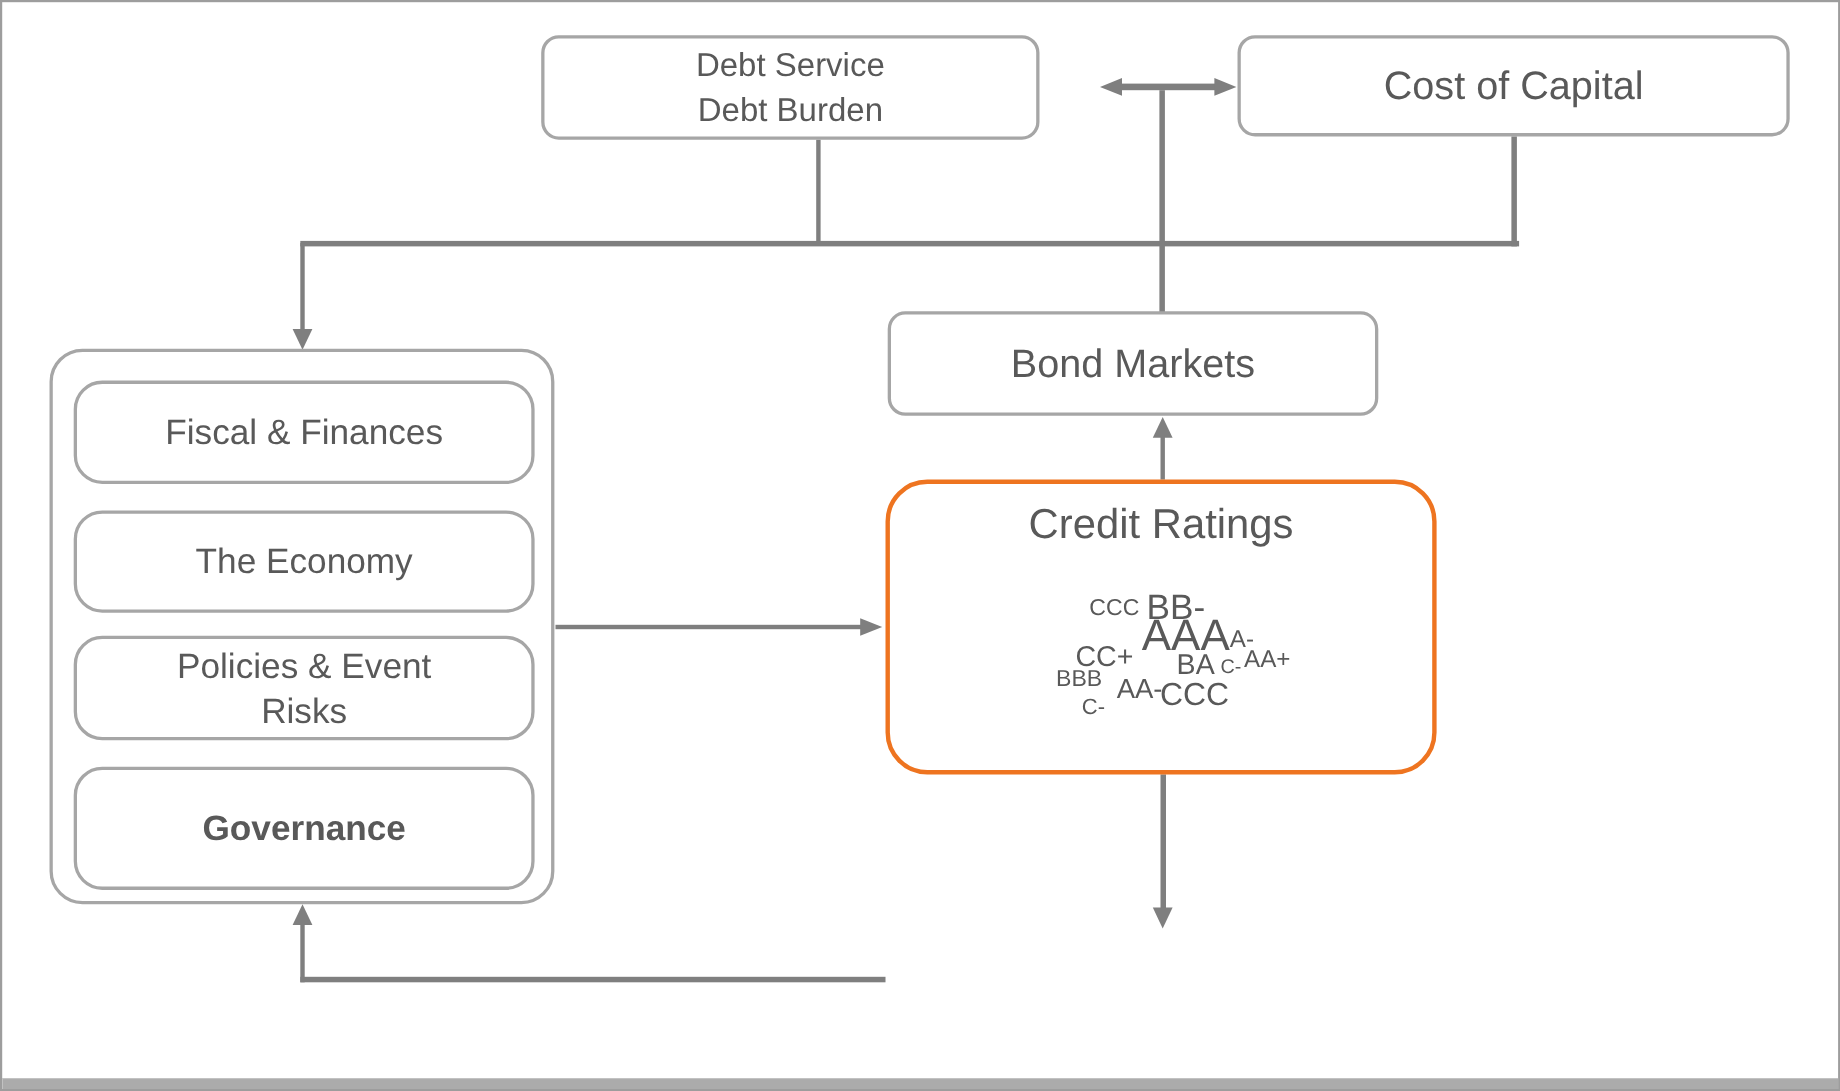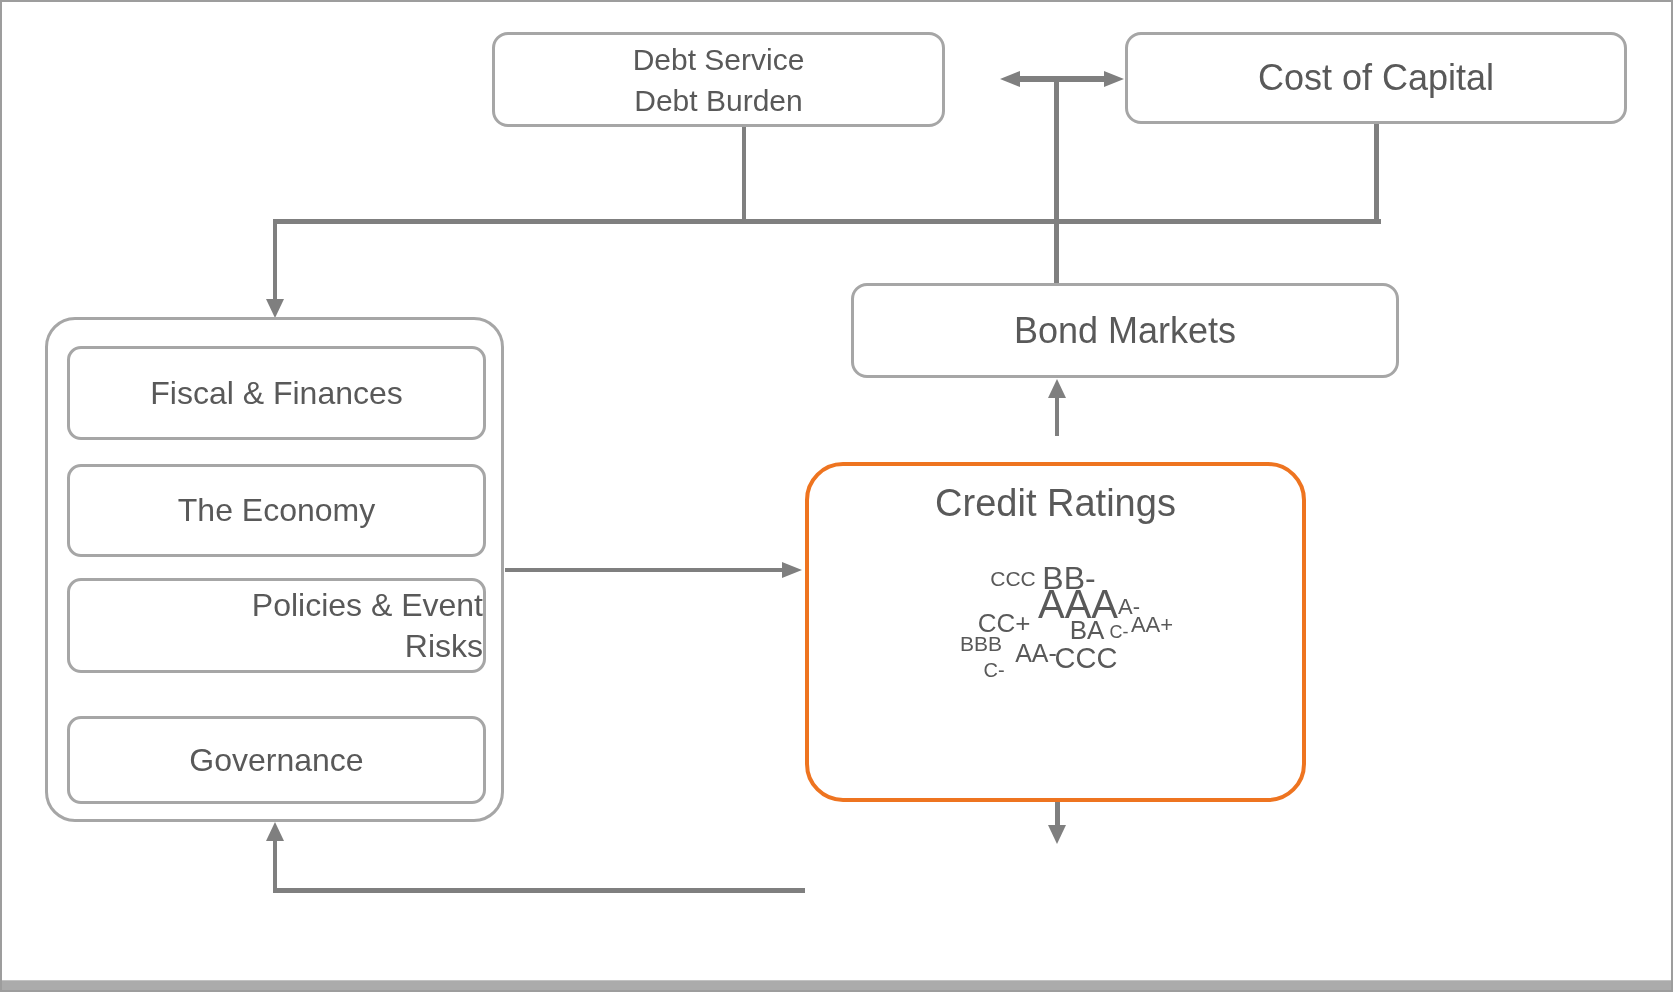--- a/index.html
+++ b/index.html
@@ -22,51 +22,51 @@
   .node {
     position:absolute; box-sizing:border-box;
     border:3px solid #a6a6a6; border-radius:16px; background:#ffffff;
     display:flex; flex-direction:column; align-items:center; justify-content:center;
     text-align:center;
   }
   .node .ln { display:block; }
 
   .box-debt        { left:490px; top:30px;  width:453px; height:95px; font-size:30px; line-height:41px; }
   .box-cost        { left:1123px; top:30px; width:502px; height:92px; font-size:36px; }
-  .box-bond        { left:805px; top:281px; width:548px; height:95px; font-size:36px;margin-left:44px; }
+  .box-bond        { left:805px; top:281px; width:446px; height:95px; font-size:36px; }
   .box-fdi         { left:802px; top:843px; width:505px; height:93px; font-size:34px; line-height:44px; }
 
   .box-credit {
-    left:803px; top:460px; width:501px; height:340px;
+    left:803px; top:434px; width:501px; height:268px;
     border:4px solid #ee7420; border-radius:38px;
     justify-content:flex-start;
   }
   .credit-title { margin-top:16px; font-size:38px; }
   .cloud { position:absolute; left:0; top:0; width:100%; height:100%; }
   .cloud-term {
     position:absolute; transform:translate(-50%,-50%);
     white-space:nowrap; color:#595959;
   }
 
   
   .factors {
     position:absolute; box-sizing:border-box;
     left:43px; top:315px; width:459px; height:505px;
     border:3px solid #a6a6a6; border-radius:30px; background:#ffffff;
   }
   .factor {
     position:absolute; left:19px; width:419px; box-sizing:border-box;
-    border:3px solid #a6a6a6; border-radius:14px; background:#ffffff;
+    border:3px solid #a6a6a6; border-radius:26px; background:#ffffff;
     display:flex; flex-direction:column; align-items:center; justify-content:center;
     text-align:center; font-size:32px; line-height:41px;
   }
   .factor-fiscal     { top:26px;  height:94px; }
   .factor-economy    { top:144px; height:93px; }
-  .factor-policies   { top:258px; height:95px;align-items:flex-end; }
-  .factor-governance { top:396px; height:88px; }
+  .factor-policies   { top:258px; height:95px; }
+  .factor-governance { top:377px; height:112px;font-weight:bold; }
 
   
   .ln-h, .ln-v { position:absolute; background:#7f7f7f; }
   .ah { position:absolute; width:0; height:0; }
   .ah-up    { border-left:9px solid transparent; border-right:9px solid transparent; border-bottom:19px solid #7f7f7f; }
   .ah-down  { border-left:9px solid transparent; border-right:9px solid transparent; border-top:19px solid #7f7f7f; }
   .ah-left  { border-top:8px solid transparent; border-bottom:8px solid transparent; border-right:20px solid #7f7f7f; }
   .ah-right { border-top:8px solid transparent; border-bottom:8px solid transparent; border-left:20px solid #7f7f7f; }
 </style>
 </head>

